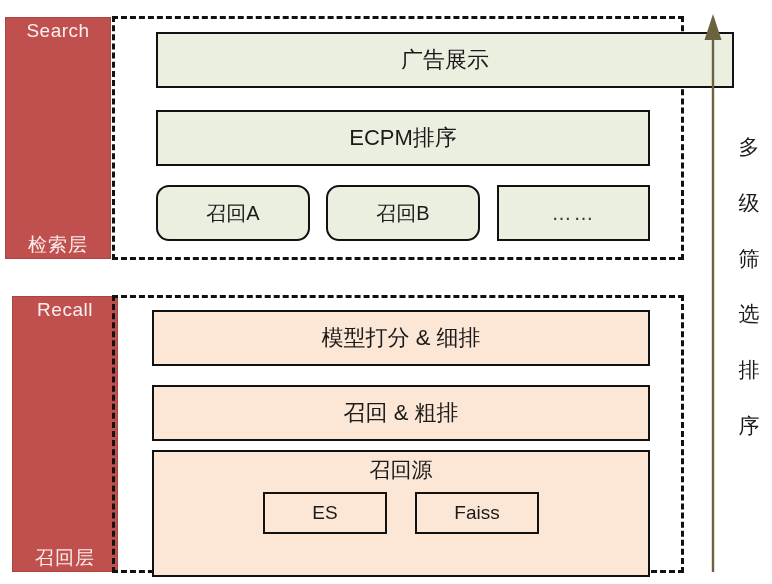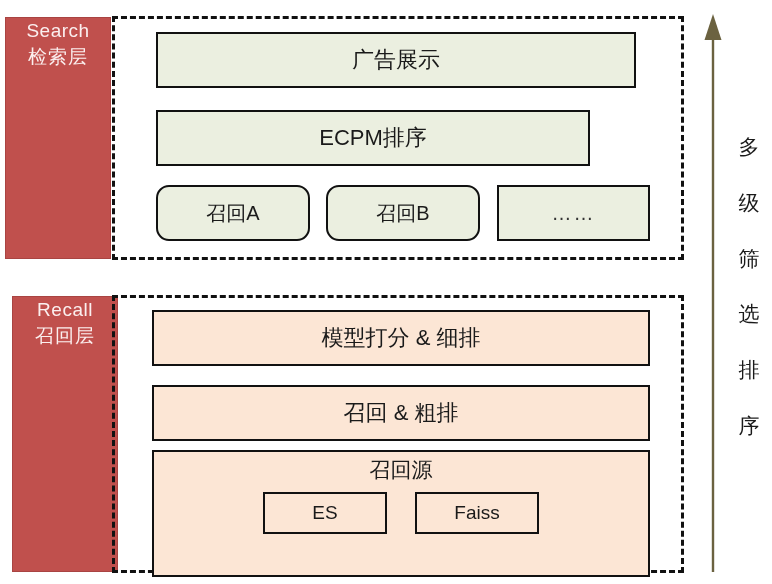--- a/index.html
+++ b/index.html
@@ -20,21 +20,21 @@
 
   
   .layer-tab {
     position: absolute;
     background: #C0504D;
     border: 1px solid #A94442;
     box-sizing: border-box;
     display: flex;
     flex-direction: column;
     align-items: center;
-    justify-content: flex-start;
+    justify-content: space-between;
     color: #FBEFEF;
     line-height: 1.35;
   }
   .layer-tab .tab-en {
     font-size: 19px;
     letter-spacing: 0.5px;
   }
   .layer-tab .tab-cn {
     font-size: 19px;
     letter-spacing: 1px;
@@ -68,22 +68,22 @@
   .stage.peach { background: #FCE6D5; }
 
   .stage.small { font-size: 20px; border-radius: 13px; }
   .stage.dots {
     font-size: 20px;
     letter-spacing: 2px;
     color: #333333;
   }
 
   
-  #box-ad-display  { left: 156px; top: 32px;  width: 480px; height: 56px; }
-  #box-ecpm        { left: 156px; top: 110px; width: 434px; height: 56px; }
+  #box-ad-display  { left: 156px; top: 32px;  width: 578px; height: 56px; }
+  #box-ecpm        { left: 156px; top: 110px; width: 494px; height: 56px; }
   #box-recall-a    { left: 156px; top: 185px; width: 154px; height: 56px; }
   #box-recall-b    { left: 326px; top: 185px; width: 154px; height: 56px; }
   #box-recall-more { left: 497px; top: 185px; width: 153px; height: 56px; }
 
   
   #box-model-score { left: 152px; top: 310px; width: 498px; height: 56px; }
   #box-recall-rank { left: 152px; top: 385px; width: 498px; height: 56px; }
 
   
   #box-recall-source {

